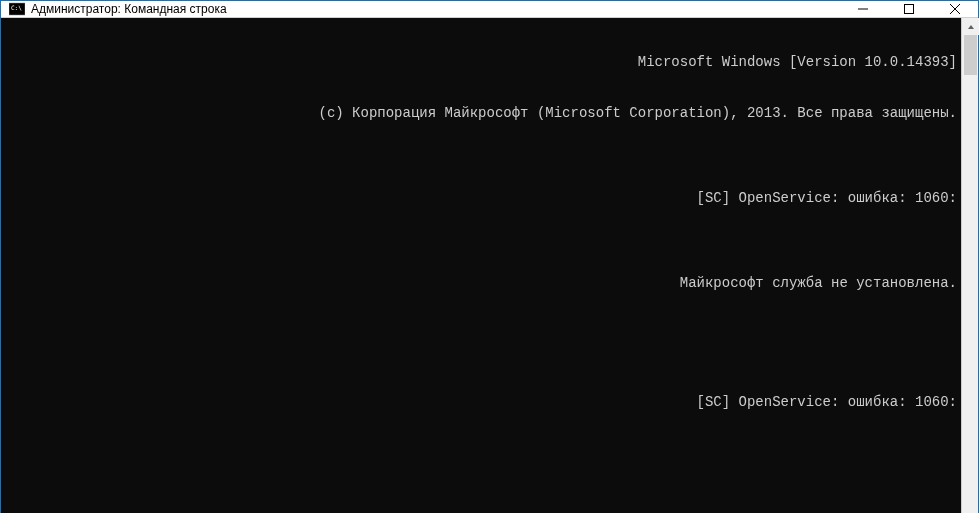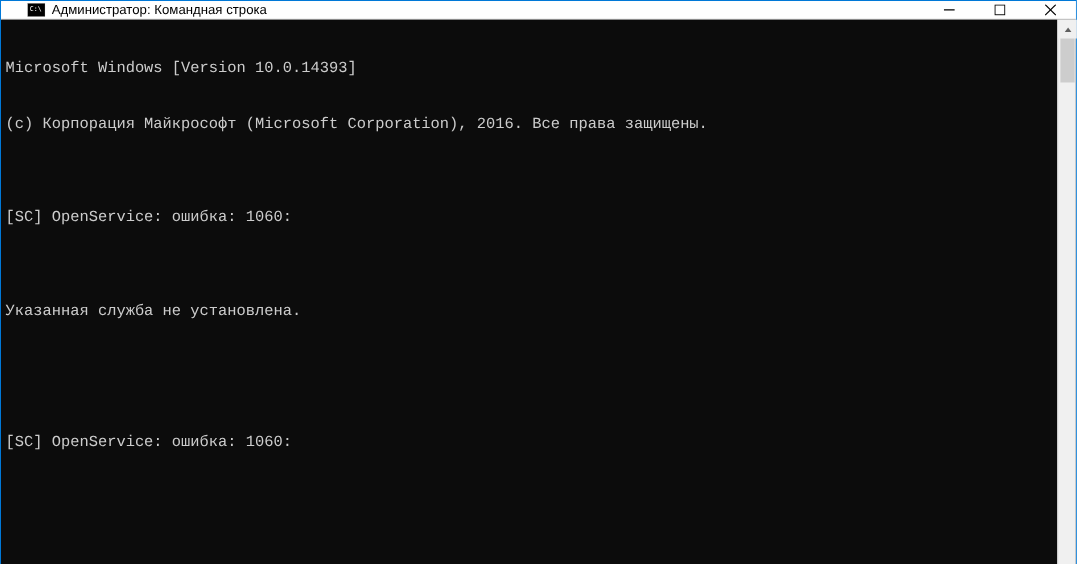--- a/index.html
+++ b/index.html
@@ -20,21 +20,21 @@
       border: 1px solid #0078d7;
       background: #fff;
       display: flex;
       flex-direction: column;
     }
     .titlebar {
       height: 30px;
       background: #fff;
       display: flex;
       align-items: center;
-      padding-left: 24px;
+      padding-left: 8px;
       border-bottom: 1px solid #d0d0d0;
     }
     .titlebar-icon {
       width: 16px;
       height: 16px;
       margin-right: 6px;
       display: flex;
       align-items: center;
       justify-content: center;
     }
@@ -108,20 +108,21 @@
     .scrollbar-thumb {
       position: absolute;
       top: 17px;
       left: 2px;
       width: 13px;
       height: 40px;
       background: #cdcdcd;
     }
     .terminal-line {
       display: block;
+      text-align: right;
     }
     @keyframes blink {
       50% { opacity: 0; }
     }
   </style>
 </head>
 <body>
 
 <div class="window">
   <div class="titlebar">
@@ -147,25 +148,25 @@
         <svg viewBox="0 0 10 10">
             <line x1="0" y1="0" x2="10" y2="10" stroke="#000" stroke-width="1"></line>
             <line x1="10" y1="0" x2="0" y2="10" stroke="#000" stroke-width="1"></line>
           </svg>
       </div>
     </div>
   </div>
   <div class="terminal-area">
     <div class="terminal-content">
       <span class="terminal-line">Microsoft Windows [Version 10.0.14393]</span>
-      <span class="terminal-line">(c) Корпорация Майкрософт (Microsoft Corporation), 2016. Все права защищены.</span>
+      <span class="terminal-line">(c) Корпорация Майкрософт (Microsoft Corporation), 2013. Все права защищены.</span>
       <span class="terminal-line"></span>
       <span class="terminal-line">[SC] OpenService: ошибка: 1060:</span>
       <span class="terminal-line"></span>
-      <span class="terminal-line">Указанная служба не установлена.</span>
+      <span class="terminal-line">Майкрософт служба не установлена.</span>
       <span class="terminal-line"></span>
       <span class="terminal-line"></span>
       <span class="terminal-line">[SC] OpenService: ошибка: 1060:</span>
       <span class="terminal-line"></span>
       
       <span class="terminal-line"></span>
       <span class="terminal-line"></span>
       
     </div>
     <div class="scrollbar">

